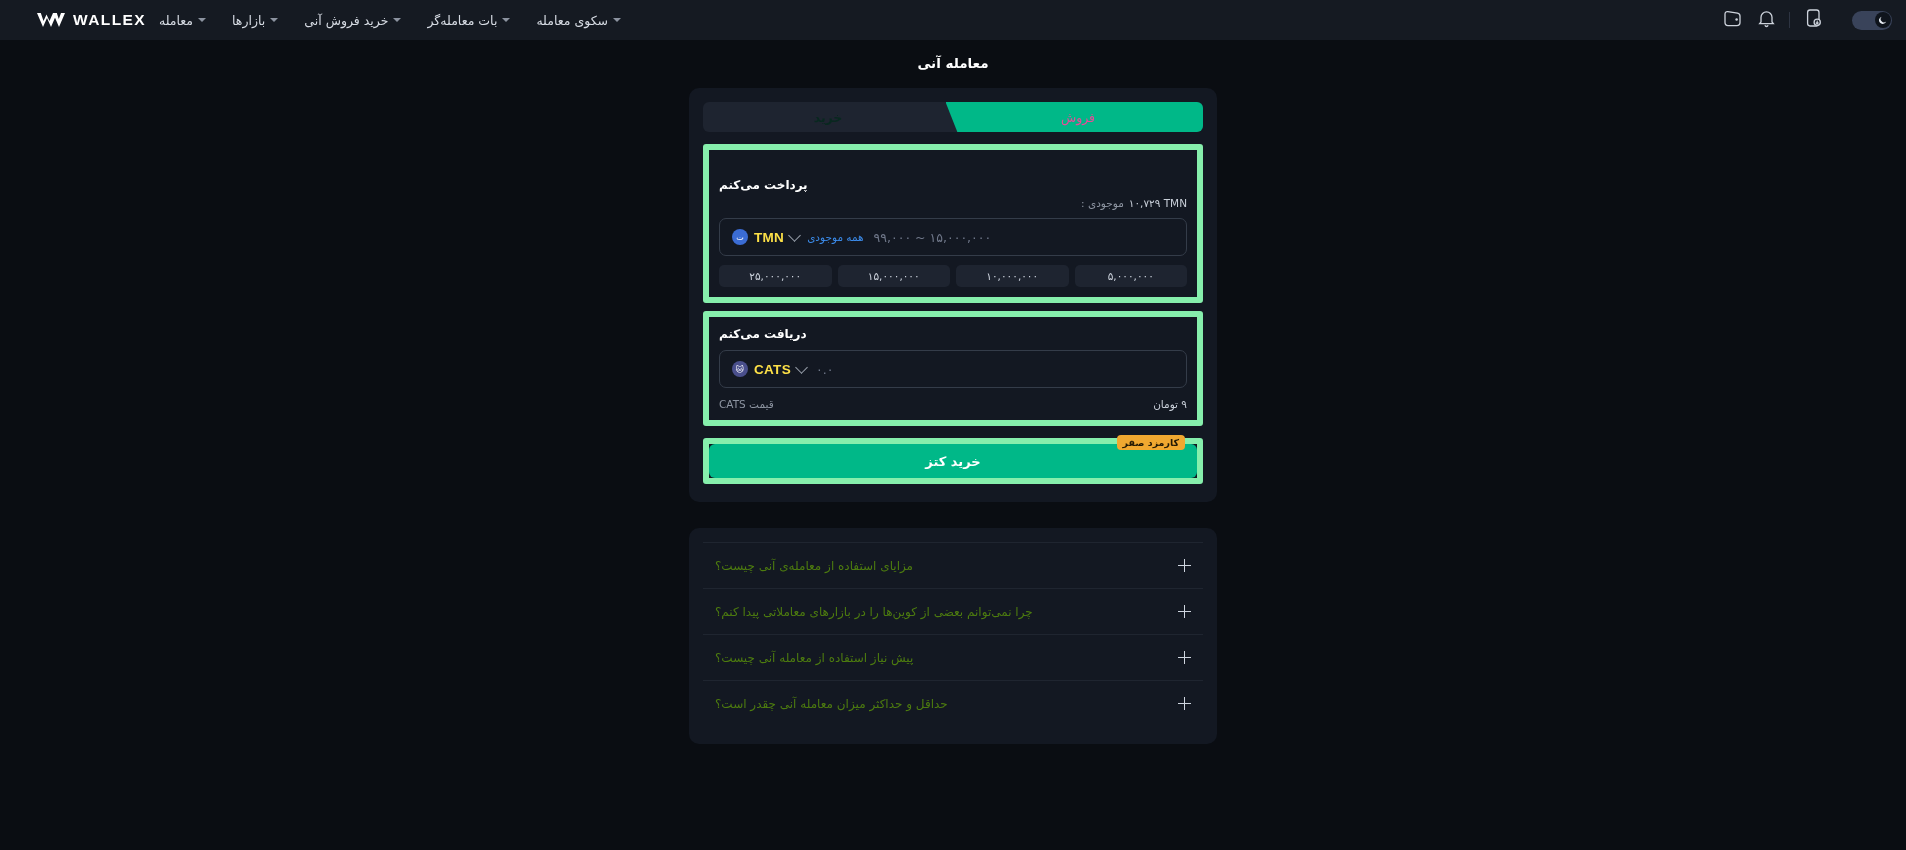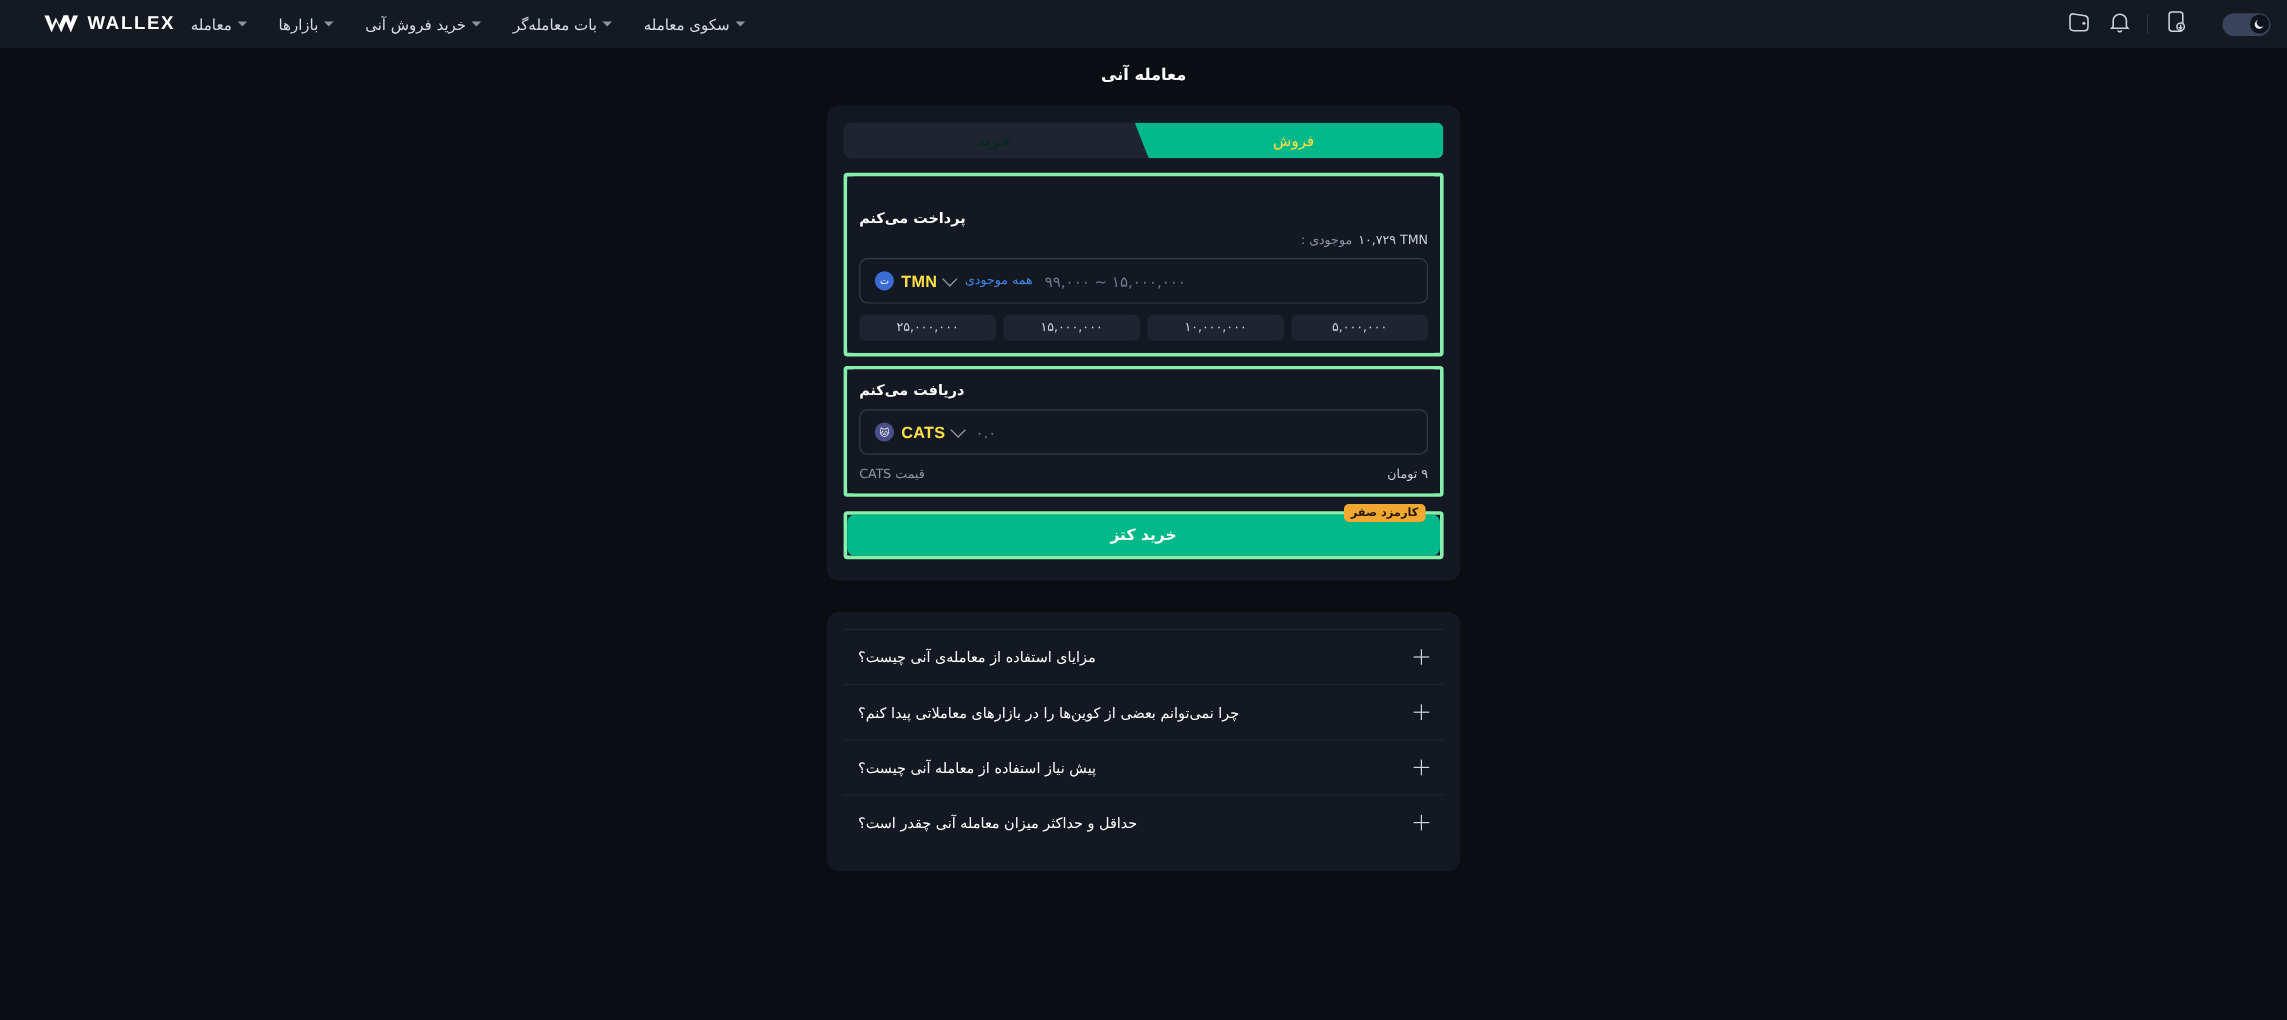--- a/index.html
+++ b/index.html
@@ -67,29 +67,29 @@
   
   .tabs {
     position: relative; height: 30px; border-radius: 6px; overflow: hidden;
     display: flex; flex-direction: row-reverse; background: #1e2430;
   }
   .tab {
     flex: 1; display: flex; align-items: center; justify-content: center;
     font-size: 12.5px; cursor: pointer; position: relative; z-index: 2;
   }
   .tab-buy { color: #08281f; font-weight: 700; }
-  .tab-sell { color: #fde047; }
+  .tab-sell { color: #ec4899; }
   .tab-bg-active {
     position: absolute; top: 0; right: 0; height: 100%; width: 51.5%;
     background: #00b888; z-index: 1;
     clip-path: polygon(0 0, 100% 0, 100% 100%, 4.6% 100%);
   }
 
   
-  .annot { border: 3px solid #86efac; border-radius: 3px; }
+  .annot { border: 6px solid #86efac; border-radius: 3px; }
   .sect {
     background: #131822; border-radius: 6px; padding: 10px 10px 10px;
   }
   .sect-label {
     color: #fff; font-size: 12px; text-align: right; font-weight: 600;
   }
   .sect-head {
     display: flex; flex-direction: row-reverse; align-items: center;
     justify-content: space-between; margin-bottom: 9px;
   }
@@ -162,21 +162,21 @@
   .faq { margin-top: 26px; }
   .faq-title {
     color: #fff; font-size: 12.5px; font-weight: 700; text-align: center;
     margin-bottom: 6px;
   }
   .faq-item {
     display: flex; flex-direction: row-reverse; align-items: center;
     justify-content: space-between; height: 46px;
     border-top: 1px solid #1f2530; padding: 0 12px; cursor: pointer;
   }
-  .faq-q { color: #ffffff; font-size: 12px; text-align: center; }
+  .faq-q { color: #4d7c0f; font-size: 12px; text-align: center; }
   .plus {
     position: relative; width: 13px; height: 13px; flex-shrink: 0;
   }
   .plus::before, .plus::after {
     content: ""; position: absolute; background: #cfd5df;
   }
   .plus::before { left: 0; top: 6px; width: 13px; height: 1.4px; }
   .plus::after { top: 0; left: 6px; height: 13px; width: 1.4px; }
 
   .spacer-8 { height: 8px; }

